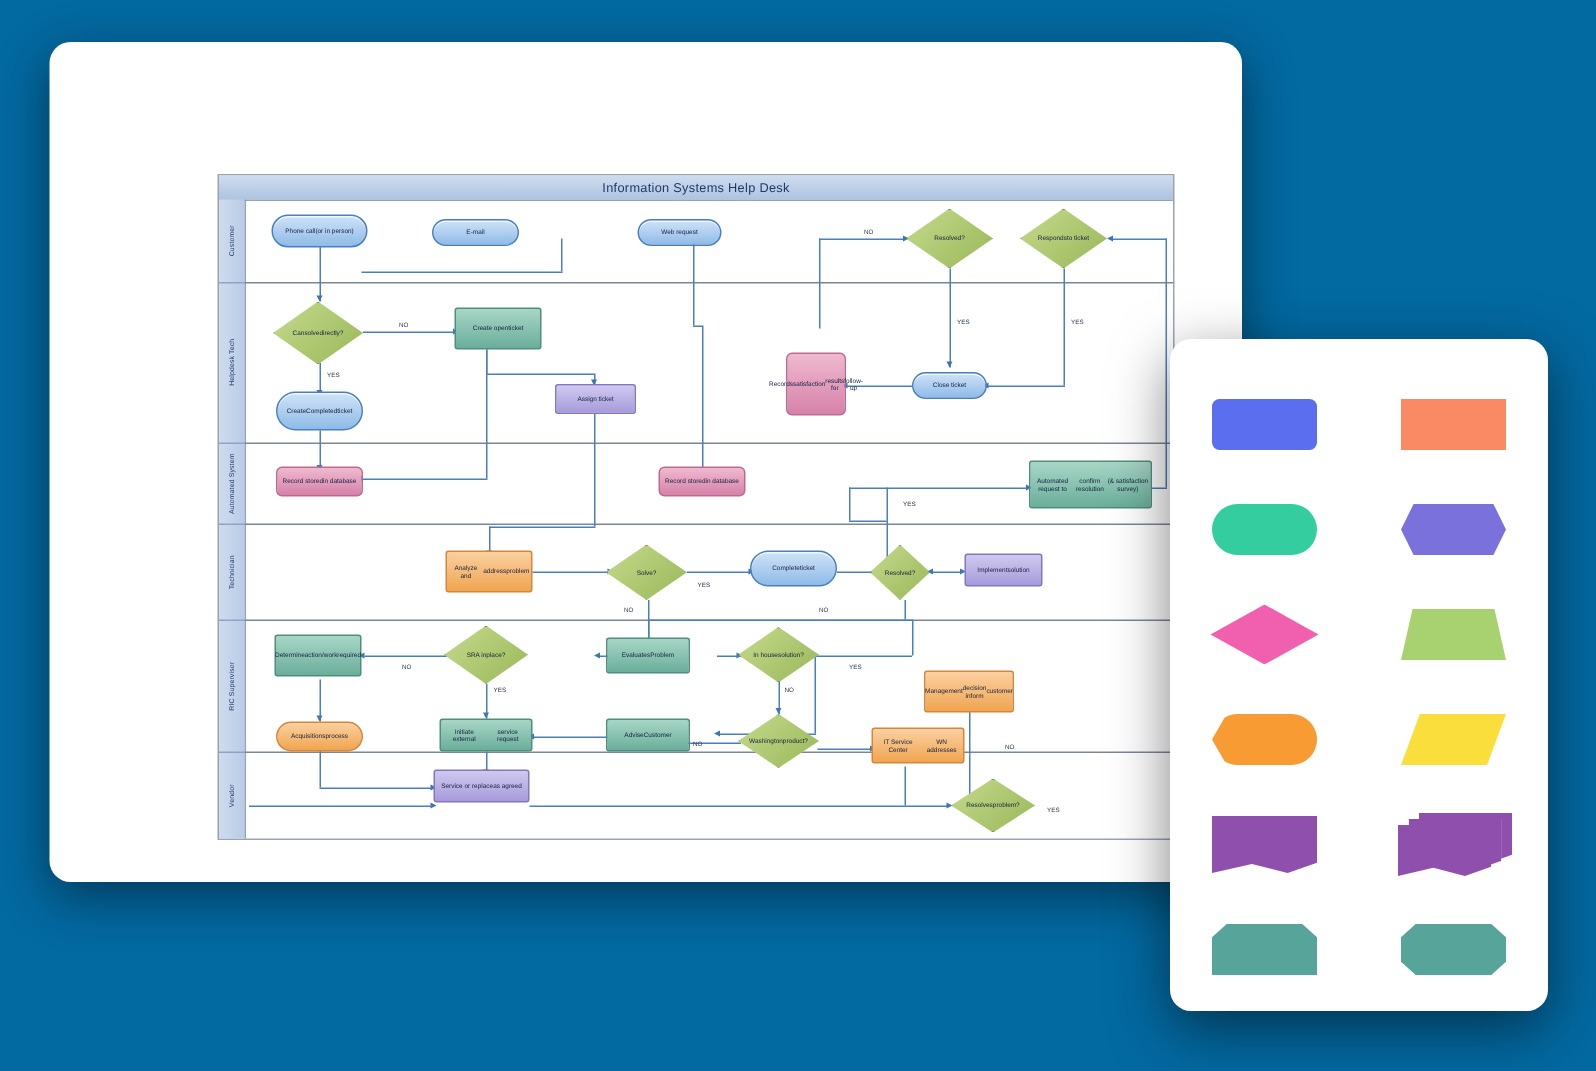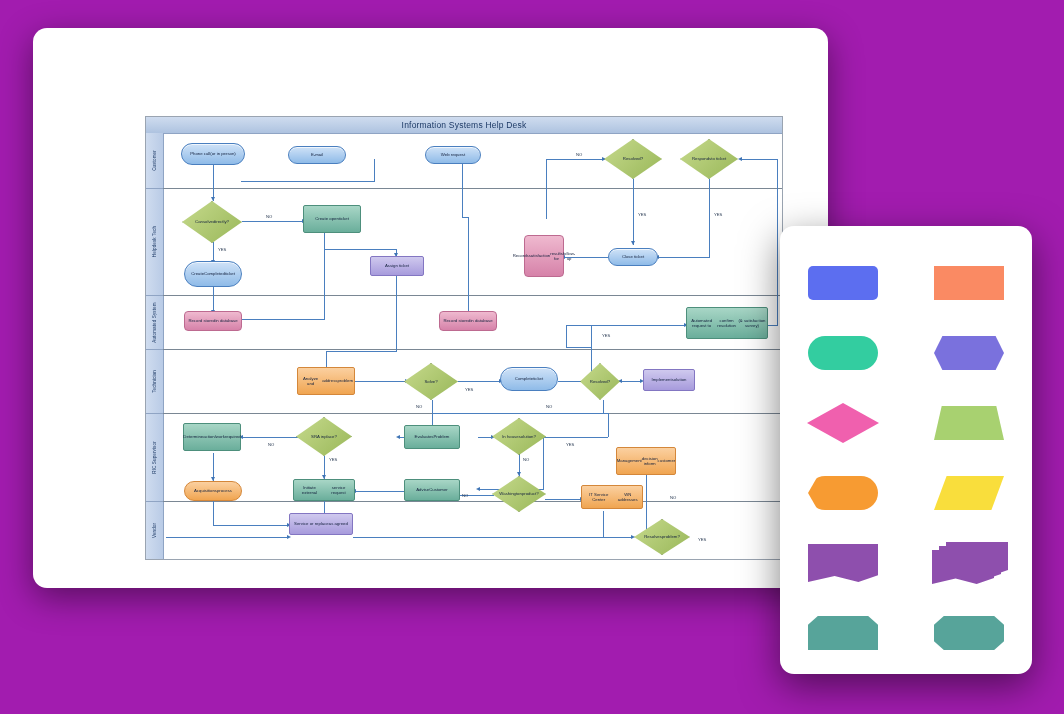--- a/index.html
+++ b/index.html
@@ -1,17 +1,17 @@
 <!DOCTYPE html>
 <html><head>
 <meta charset="utf-8">
 <style>
   html,body{margin:0;padding:0;background:#000;}
   body{width:1064px;height:714px;overflow:hidden;font-family:"Liberation Sans",sans-serif;}
-  .stage{position:relative;width:1064px;height:714px;background:#a21caf;}
+  .stage{position:relative;width:1064px;height:714px;background:#0369a1;}
 
   
   .card{
     position:absolute;left:33px;top:28px;width:795px;height:560px;
     background:#fff;border-radius:14px;
     box-shadow:0 10px 34px rgba(0,0,0,.45);
   }
 
   
   .palette{

